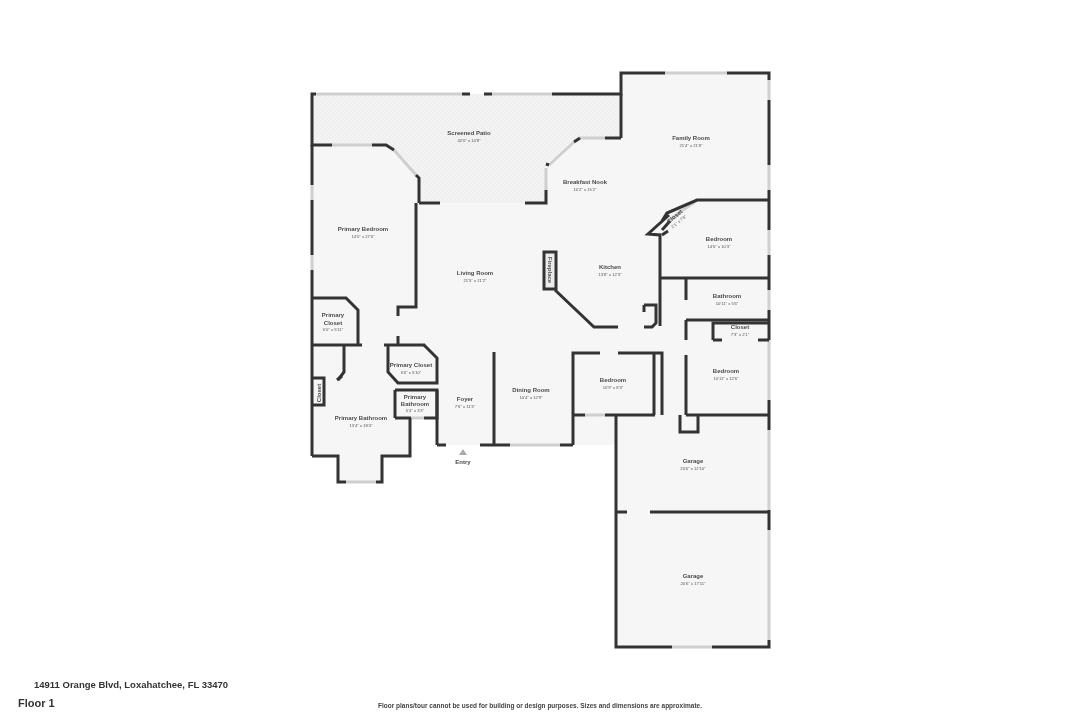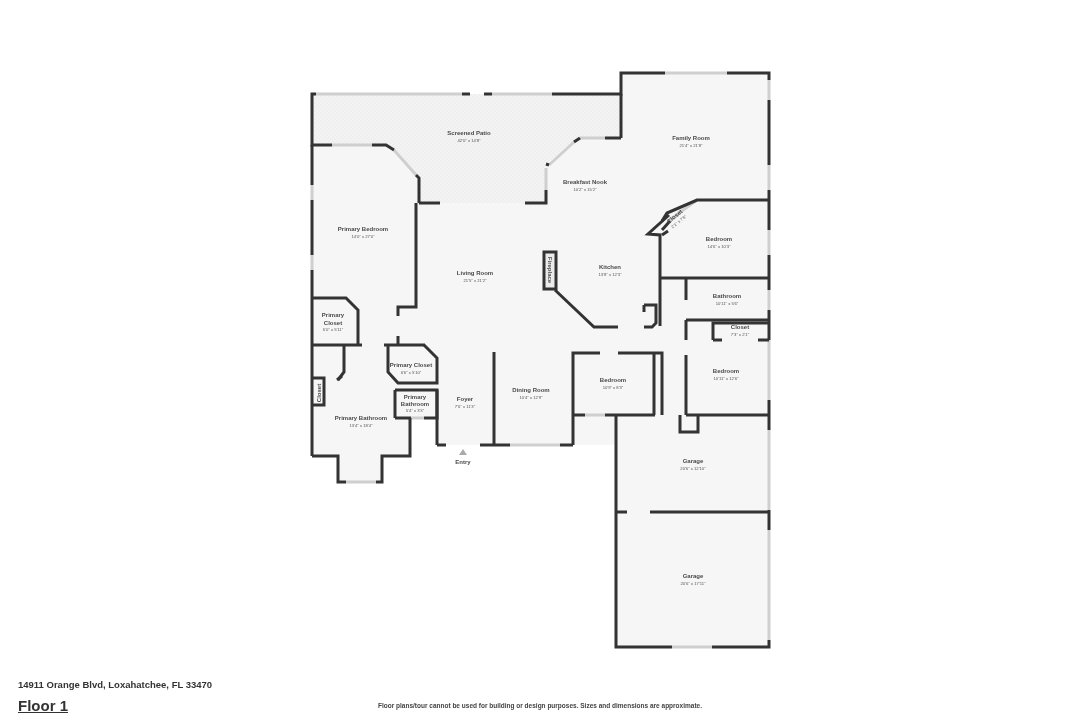--- a/index.html
+++ b/index.html
@@ -1,21 +1,21 @@
 <!DOCTYPE html>
 <html><head>
 <meta charset="utf-8">
 <style>
   html, body { margin:0; padding:0; background:#ffffff; }
   body { width:1080px; height:720px; position:relative; overflow:hidden; font-family:"Liberation Sans", sans-serif; }
   #plan { position:absolute; left:0; top:0; width:1080px; height:720px; }
   .rl { font-family:"Liberation Sans", sans-serif; font-size:6px; fill:#4a4a4a; font-weight:bold; text-anchor:middle; }
   .rd { font-family:"Liberation Sans", sans-serif; font-size:4.2px; fill:#555; text-anchor:middle; }
-  .footer-addr { position:absolute; left:18px; top:679px; font-size:9.5px; font-weight:bold; color:#333; }
-  .footer-floor { position:absolute; left:18px; top:697px; font-size:15px; font-weight:bold; color:#333;text-decoration:underline; }
+  .footer-addr { position:absolute; left:34px; top:679px; font-size:9.5px; font-weight:bold; color:#333; }
+  .footer-floor { position:absolute; left:18px; top:697px; font-size:11px; font-weight:bold; color:#333; }
   .footer-disc { position:absolute; left:0; width:1080px; top:702px; text-align:center; font-size:6.5px; font-weight:bold; color:#444; }
 </style>
 </head>
 <body>
 
 <svg id="plan" viewBox="0 0 1080 720" xmlns="http://www.w3.org/2000/svg">
   <defs>
     <pattern id="dots" width="4" height="4" patternUnits="userSpaceOnUse">
       <rect width="4" height="4" fill="#f3f3f3"></rect>
       <circle cx="1" cy="1" r="0.45" fill="#d6d6d6"></circle>

